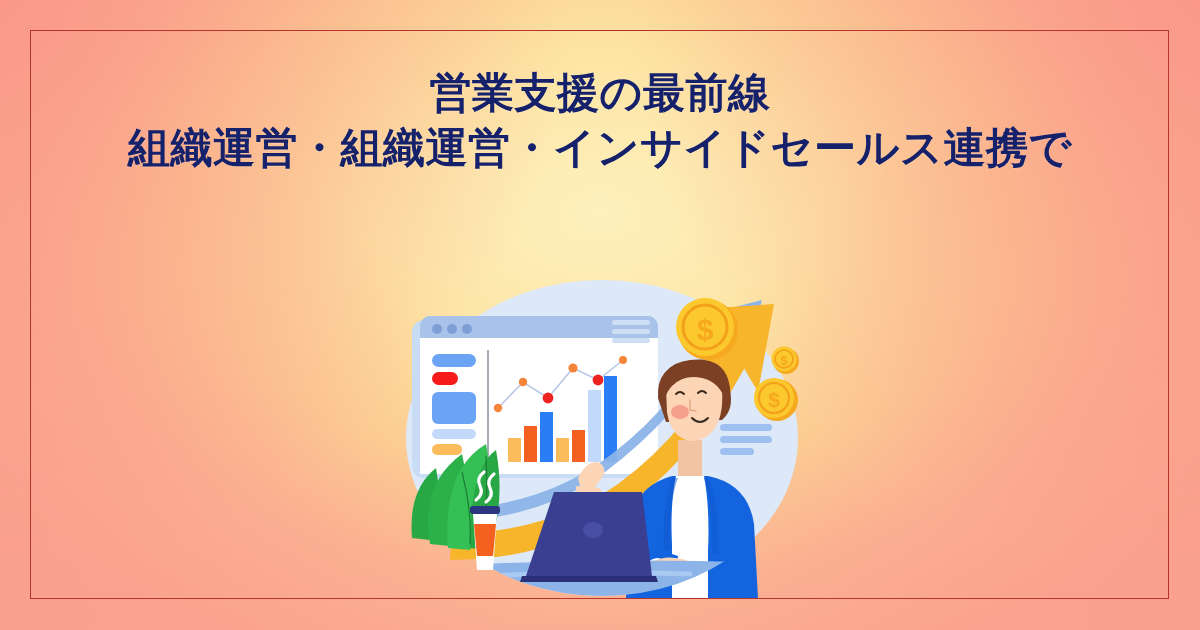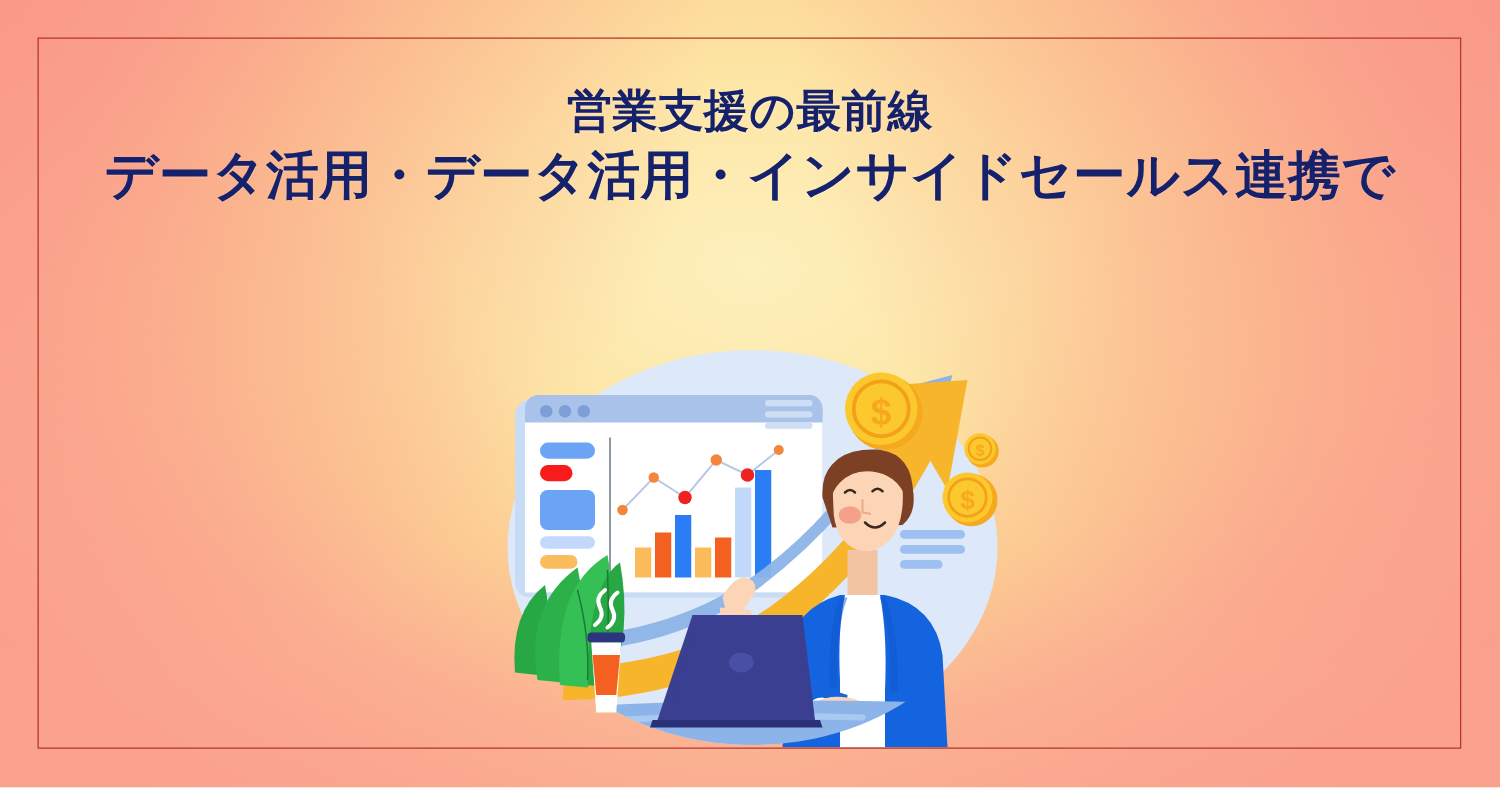--- a/index.html
+++ b/index.html
@@ -56,21 +56,21 @@
     z-index: 4;
   }
   .title-line {
     display: block;
     color: #16216b;
     font-weight: bold;
     letter-spacing: 0.5px;
     line-height: 1.30;
     text-shadow: 0 1px 0 rgba(255,255,255,0.18);
   }
-  .title-line.l1 { font-size: 36px; }
+  .title-line.l1 { font-size: 42px; }
   .title-line.l2 { font-size: 42px; }
   .title-line.l3 { font-size: 42px; }
 
   .illustration {
     position: absolute;
     left: 390px;
     top: 272px;
     width: 420px;
     height: 326px;
     z-index: 2;
@@ -241,17 +241,17 @@
         <path d="M96 230 Q104 224 100 216 Q96 208 104 202" stroke="#ffffff" stroke-width="3.2" fill="none" stroke-linecap="round"></path>
         <rect x="80" y="234" width="30" height="8" rx="3" fill="#2b3580"></rect>
         <path d="M83 242 L107 242 L103 298 L87 298 Z" fill="#ffffff"></path>
         <path d="M84 252 L106 252 L103 284 L87 284 Z" fill="#f4601f"></path>
       </g>
     </svg>
   </div>
 
   <div class="title-block">
     <span class="title-line l1">営業支援の最前線</span>
-    <span class="title-line l2">データ活用・データ活用・インサイドセールス連携で</span>
+    <span class="title-line l2">組織運営・組織運営・インサイドセールス連携で</span>
   </div>
 
   <div class="inner-frame"></div>
 </div>
 
 </body></html>

